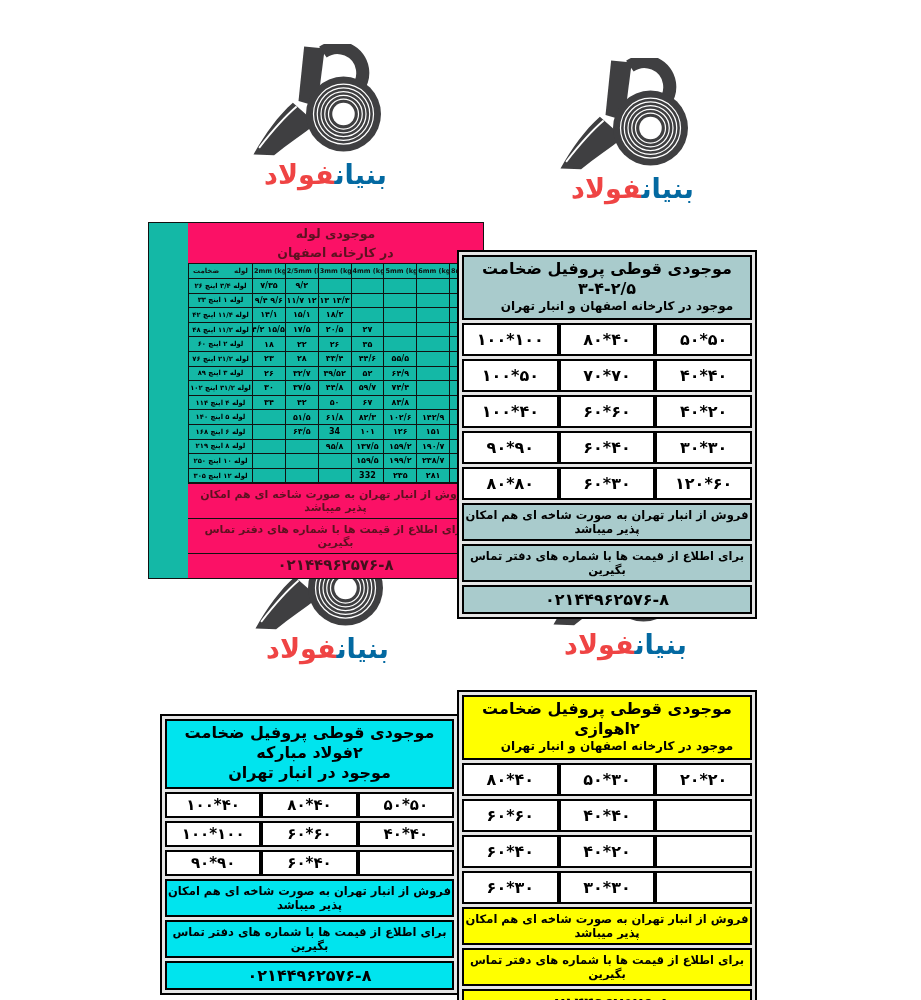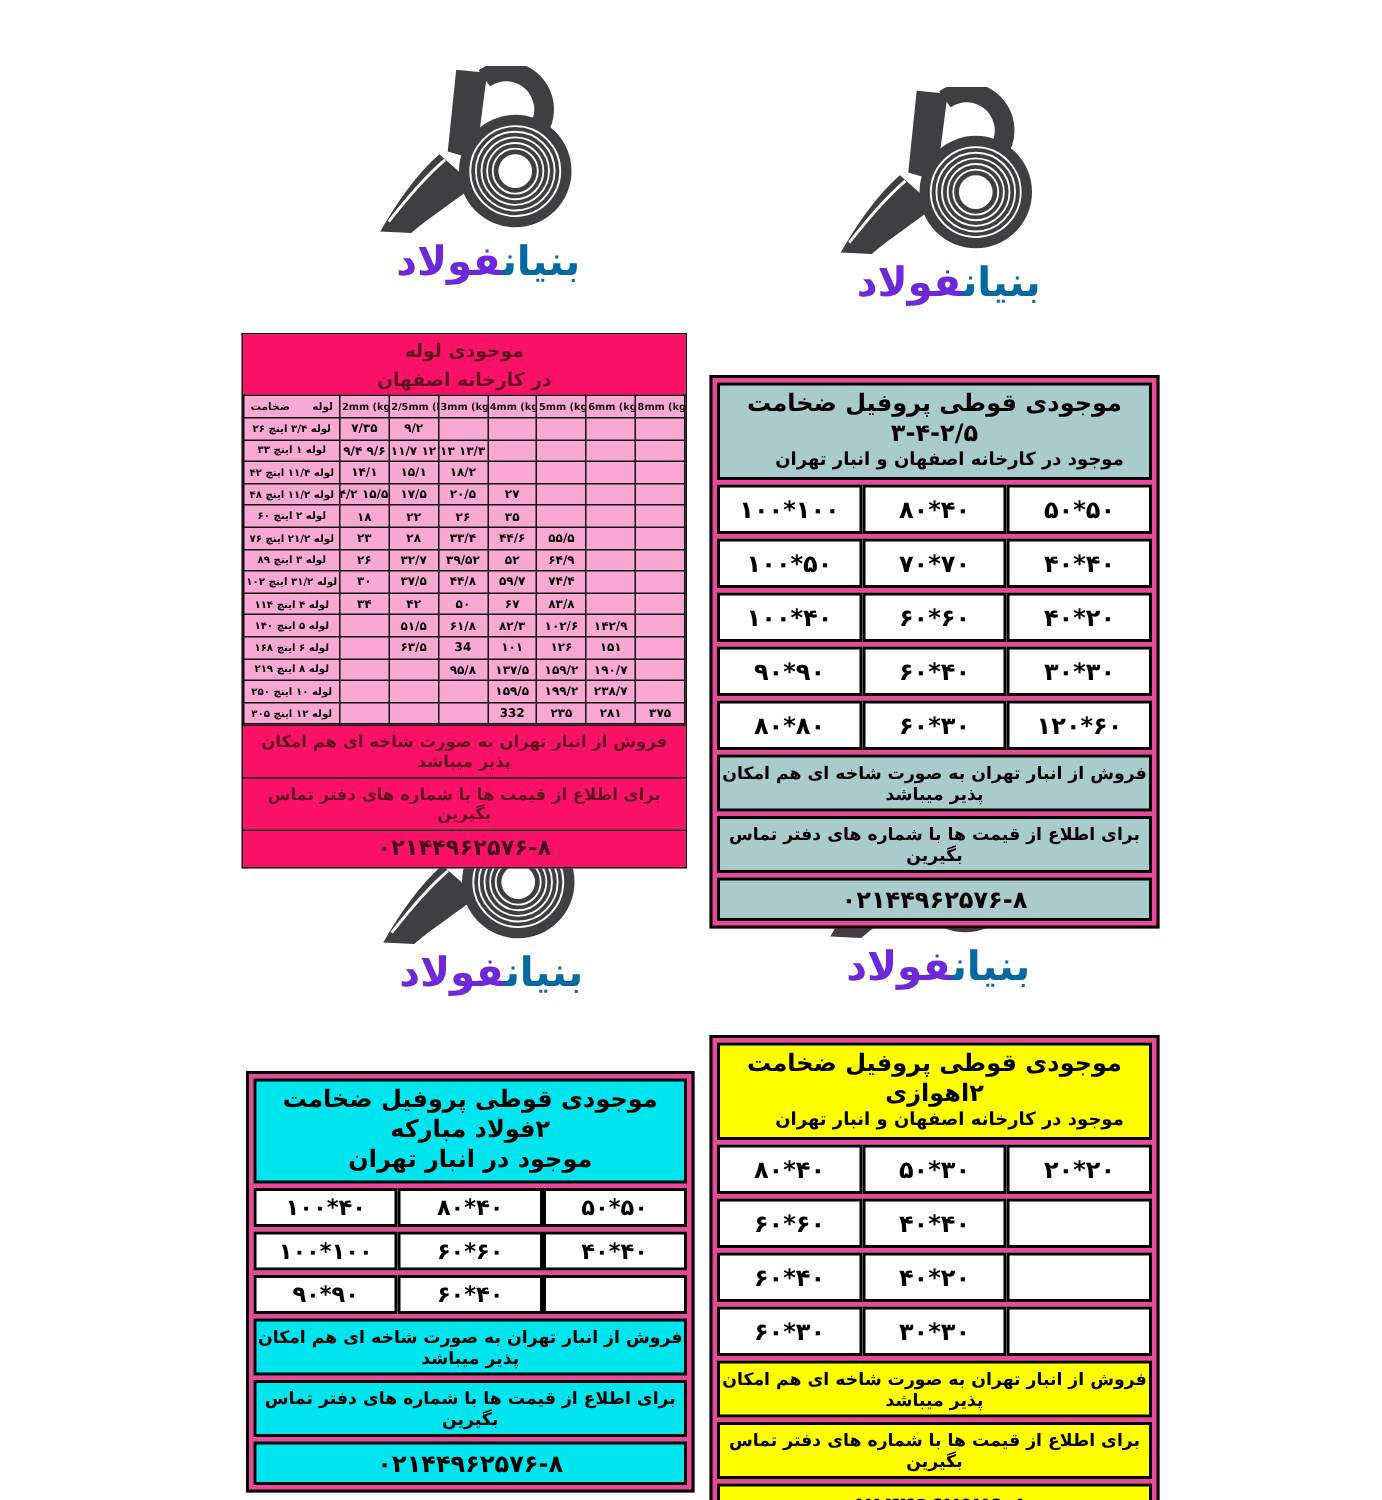--- a/index.html
+++ b/index.html
@@ -4,40 +4,40 @@
 <style>
   html,body{margin:0;padding:0;background:#fff;}
   .page{position:relative;width:921px;height:1000px;background:#ffffff;overflow:hidden;
         font-family:"DejaVu Sans",sans-serif;}
   
   .logo{position:absolute;width:175px;text-align:center;}
   .logo svg{display:block;margin-left:18px;}
   .wordmark{margin-top:2px;direction:rtl;font-weight:bold;font-size:27px;line-height:30px;
             background:#fff;border-radius:6px;display:inline-block;padding:2px 8px;}
   .wm-red{color:#0369a1;}
-  .wm-dark{color:#6d28d9;margin-left:20px;}
+  .wm-dark{color:#ef4444;margin-left:20px;}
   
-  .pipebox{position:absolute;left:161px;top:222px;width:295px;border:1px solid #111;background:#f9a8d4;}
+  .pipebox{position:absolute;left:148px;top:222px;width:295px;border:1px solid #111;background:#14b8a6;padding-left:39px;}
   .pt-title{background:#fb1166;color:#5c1220;font-weight:bold;font-size:12.5px;line-height:19px;
             text-align:center;direction:rtl;padding:1px 0;}
   .pipebox table{width:100%;border-collapse:collapse;table-layout:fixed;}
   .pipebox th,.pipebox td{border:1px solid #111;text-align:center;overflow:hidden;white-space:nowrap;}
   .pipebox th{font-size:6.5px;font-weight:bold;height:12px;color:#111;}
   .pipebox td{font-size:8px;font-weight:bold;height:11.6px;color:#000;}
   .pipebox col.c-lbl{width:64px;}
   td.lbl{font-size:6.8px;direction:rtl;color:#000;}
   td.num{direction:rtl;}
   th.corner{display:table-cell;}
   .corner-in{display:flex;justify-content:space-between;padding:0 3px;font-size:7px;}
   .pk-note{background:#fb1166;color:#5c1220;border-top:1px solid #111;font-weight:bold;
            font-size:11px;text-align:center;direction:rtl;padding:4px 2px;}
   .pk-phone{background:#fb1166;color:#42101c;border-top:1px solid #111;font-weight:bold;
             font-size:15px;letter-spacing:5px;text-align:center;direction:ltr;padding:2px 0 4px;}
   
-  .sizebox{position:absolute;border:2px solid #000;background:#ec4899;padding:3px;margin-left:16px;}
+  .sizebox{position:absolute;border:2px solid #000;background:#e5e5e5;padding:3px;}
   .st-head{border:2px solid #000;text-align:center;direction:rtl;margin-bottom:3px;padding:2px 0 4px;}
   .st-t1{font-weight:bold;font-size:16px;line-height:20px;color:#000;}
   .st-t2{font-weight:bold;font-size:12px;line-height:15px;color:#000;padding-left:20px;}
   .st-row{display:flex;gap:0;margin-bottom:3px;}
   .st-cell{flex:1;border:2px solid #000;background:#fff;text-align:center;direction:ltr;
            font-weight:bold;font-size:16px;letter-spacing:3px;color:#000;}
   .st-note{border:2px solid #000;margin-bottom:3px;text-align:center;direction:rtl;
            font-weight:bold;font-size:11.5px;color:#000;padding:3px 0;}
   .st-phone{border:2px solid #000;text-align:center;direction:ltr;font-weight:bold;
             font-size:16px;letter-spacing:6px;color:#000;padding:3px 0;}
@@ -351,21 +351,21 @@
           <div class="st-cell">۸۰*۸۰</div>
           <div class="st-cell">۶۰*۳۰</div>
           <div class="st-cell">۱۲۰*۶۰</div>
         </div>
       </div>
     <div class="st-note">فروش از انبار تهران به صورت شاخه ای هم  امکان پذیر میباشد</div>
     <div class="st-note">برای اطلاع از قیمت ها با شماره های دفتر تماس بگیرین</div>
     <div class="st-phone">۰۲۱۴۴۹۶۲۵۷۶-۸</div>
   </section>
 
-  <section class="sizebox cyan" style="left:148px;top:714px;width:289px;">
+  <section class="sizebox cyan" style="left:160px;top:714px;width:289px;">
     <header class="st-head">
       <div class="st-t1">موجودی قوطی پروفیل ضخامت ۲فولاد مبارکه</div>
       <div class="st-t1">موجود در انبار تهران</div>
     </header>
     <div>
 
         <div class="st-row">
           <div class="st-cell">۱۰۰*۴۰</div>
           <div class="st-cell">۸۰*۴۰</div>
           <div class="st-cell">۵۰*۵۰</div>

